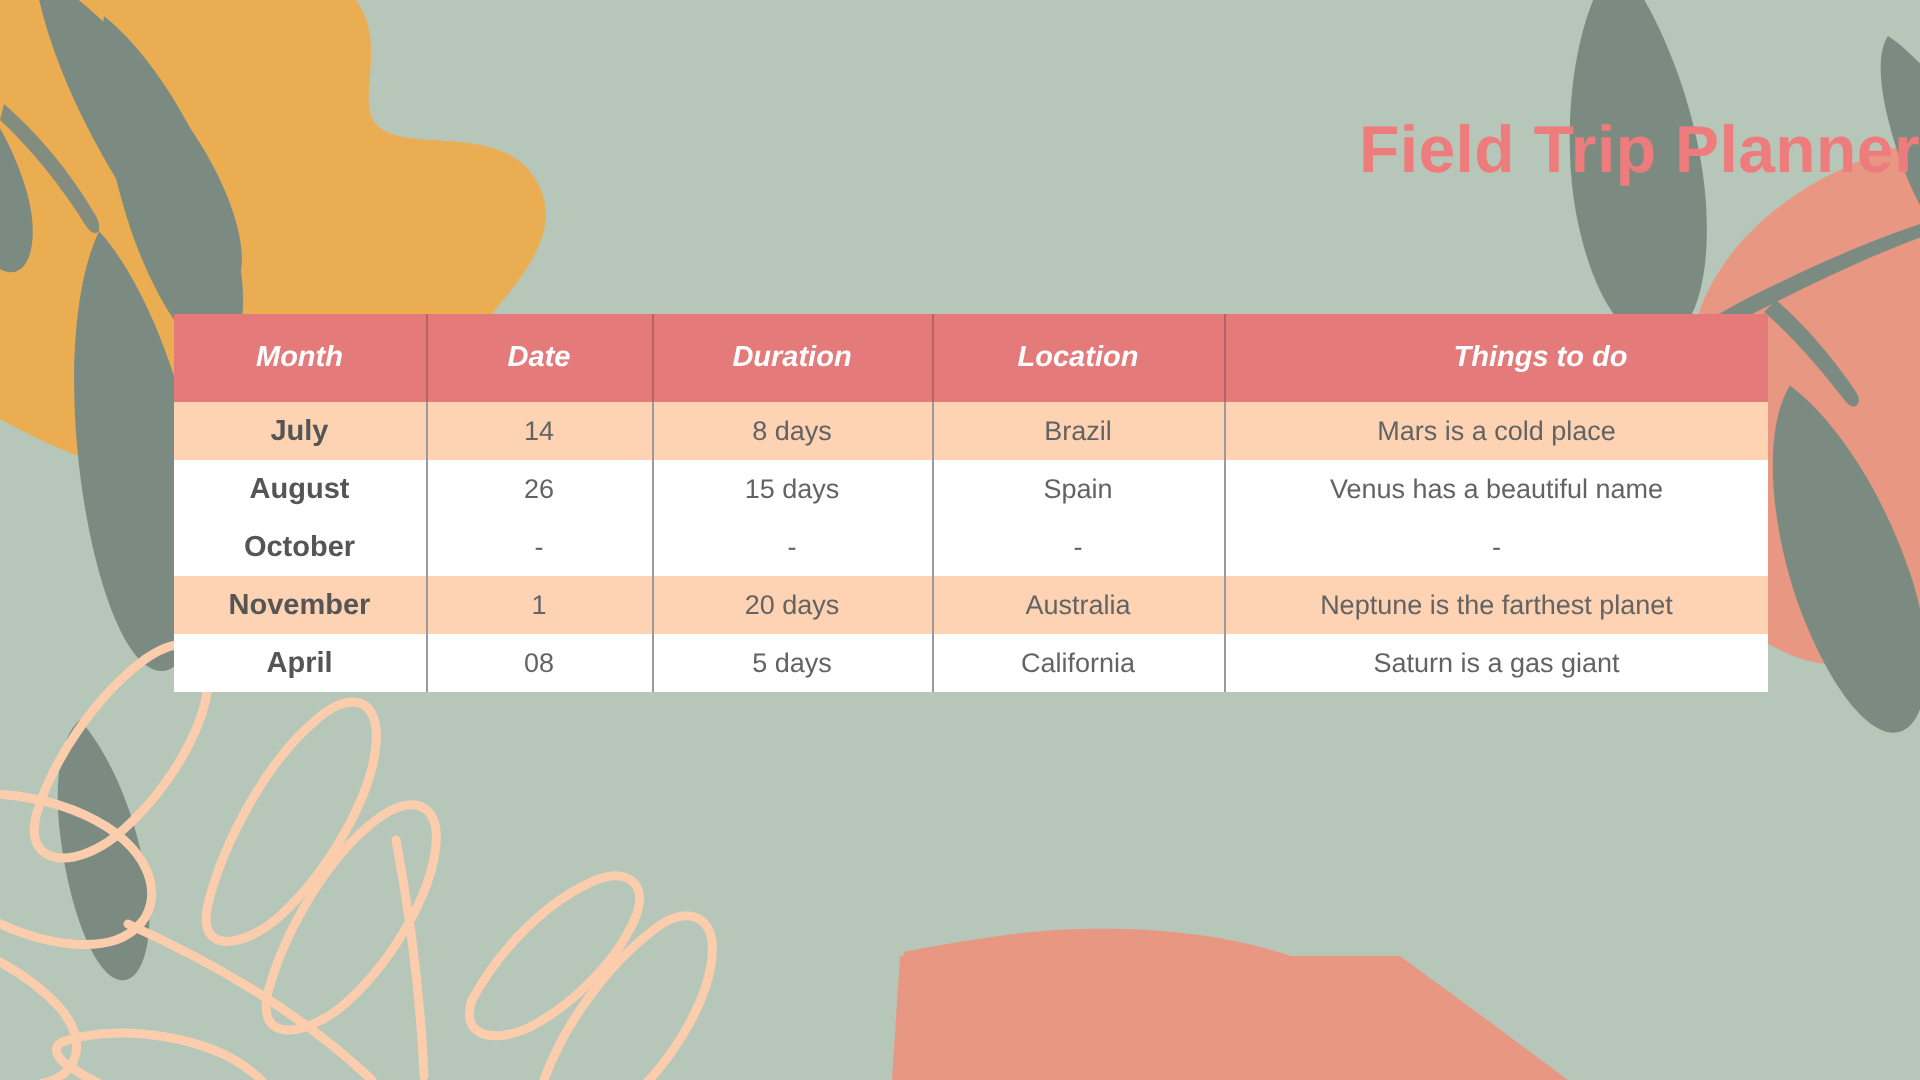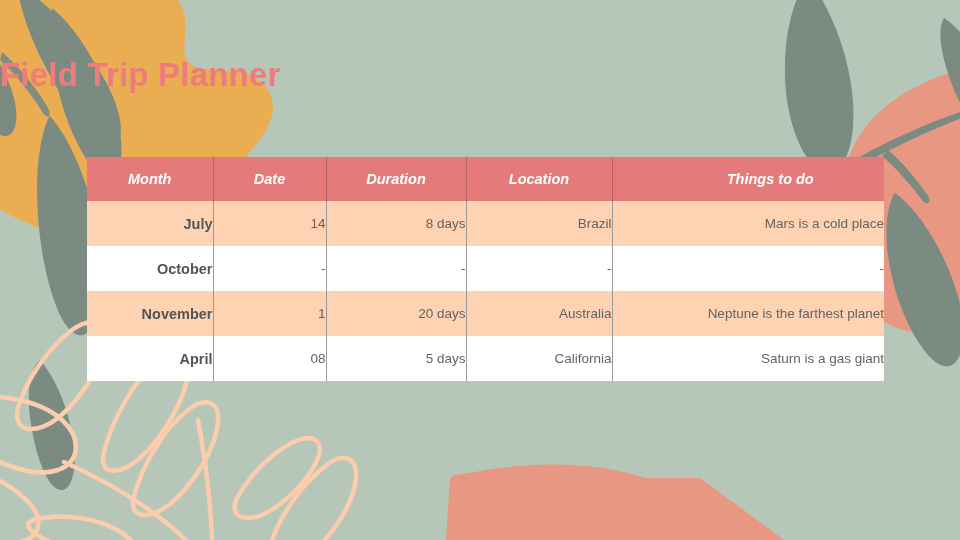--- a/index.html
+++ b/index.html
@@ -32,21 +32,21 @@
     height: 540px;
     pointer-events: none;
   }
 
   
   #title {
     position: absolute;
     left: 0;
     top: 56px;
     width: 960px;
-    text-align: left;
+    text-align: right;
     font-size: 33px;
     font-weight: bold;
     color: #ef7c7c;
     letter-spacing: 0.2px;
     z-index: 5;
   }
 
   
   #table-wrap {
     position: absolute;
@@ -75,23 +75,23 @@
     font-weight: bold;
     height: 44px;
     vertical-align: middle;
     text-align: center;
     border-right: 1px solid rgba(120,70,70,0.45);
     font-style: italic;
   }
   thead th:last-child { border-right: none; padding-left: 44px; }
 
   tbody td {
-    height: 45px;
+    height: 29px;
     vertical-align: middle;
-    text-align: right;
+    text-align: center;
     font-size: 13.5px;
     color: #636363;
     border-right: 1px solid #9a9a9a;
   }
   tbody td:last-child { border-right: none; }
 
   tbody td.month-cell {
     font-weight: bold;
     font-size: 14.5px;
     color: #555555;
@@ -219,20 +219,27 @@
       </thead>
       <tbody>
         <tr class="row-peach">
           <td class="month-cell">July</td>
           <td>14</td>
           <td>8 days</td>
           <td>Brazil</td>
           <td>Mars is a cold place</td>
         </tr>
         <tr class="row-white">
+          <td class="month-cell">August</td>
+          <td>26</td>
+          <td>15 days</td>
+          <td>Spain</td>
+          <td>Venus has a beautiful name</td>
+        </tr>
+        <tr class="row-white">
           <td class="month-cell">October</td>
           <td>-</td>
           <td>-</td>
           <td>-</td>
           <td>-</td>
         </tr>
         <tr class="row-peach">
           <td class="month-cell">November</td>
           <td>1</td>
           <td>20 days</td>

